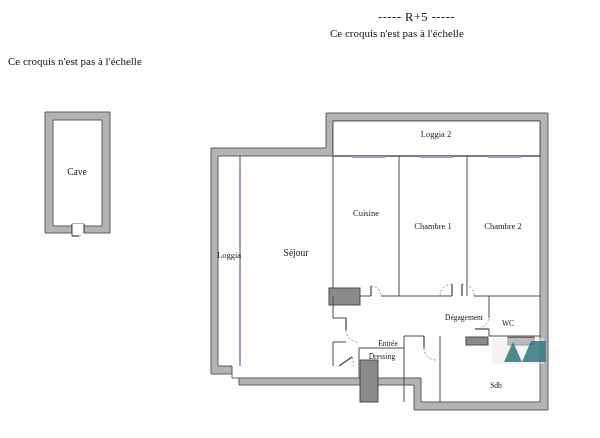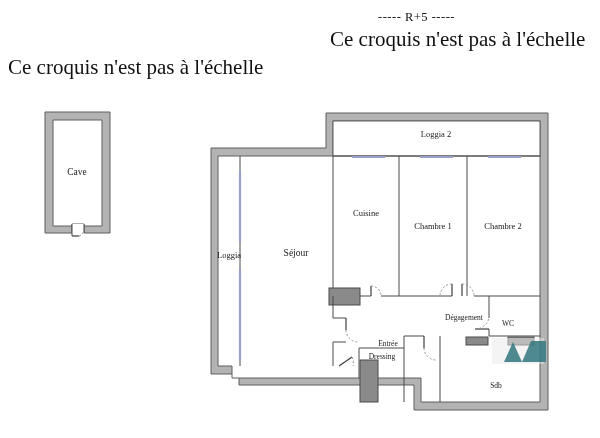--- a/index.html
+++ b/index.html
@@ -7,21 +7,21 @@
     width:600px;height:438px;
     background:#ffffff;
     font-family:"Liberation Serif","DejaVu Serif",serif;
     overflow:hidden;
     position:relative;
   }
   #root{position:absolute;left:0;top:0;width:600px;height:438px;}
 
   .hdr{position:absolute;color:#111;white-space:nowrap;}
   .hdr-dash{font-size:12.5px;letter-spacing:.5px;}
-  .hdr-sub{font-size:21px;}
+  .hdr-sub{font-size:11px;}
 
   #ssol-title{left:36px;top:31px;}
   #ssol-sub{left:8px;top:55px;}
   #rp5-title{left:378px;top:10px;}
   #rp5-sub{left:330px;top:27px;}
 
   svg{position:absolute;left:0;top:0;}
   text{font-family:"Liberation Serif","DejaVu Serif",serif;fill:#1a1a1a;}
   .rlabel{font-size:9.5px;}
   .rlabel-sm{font-size:8.5px;}

